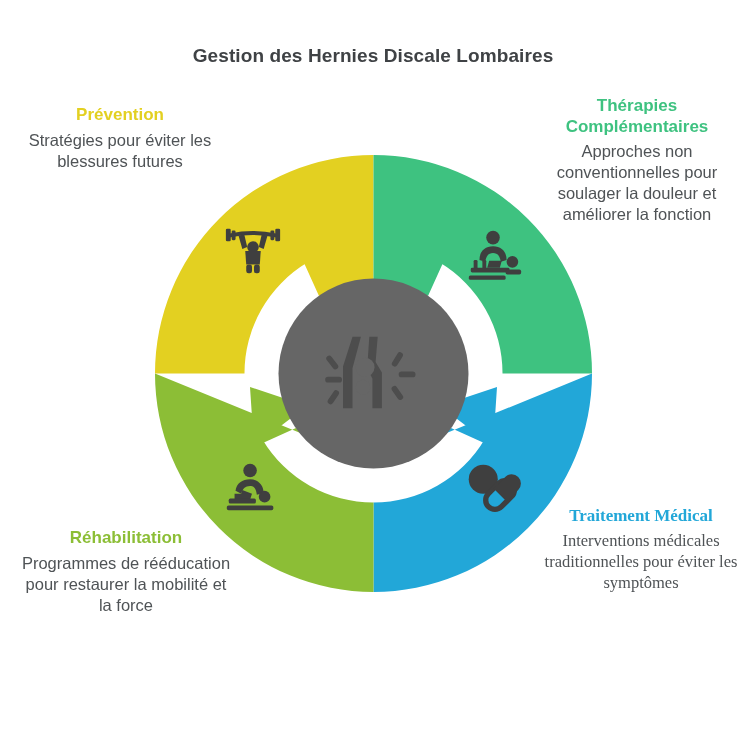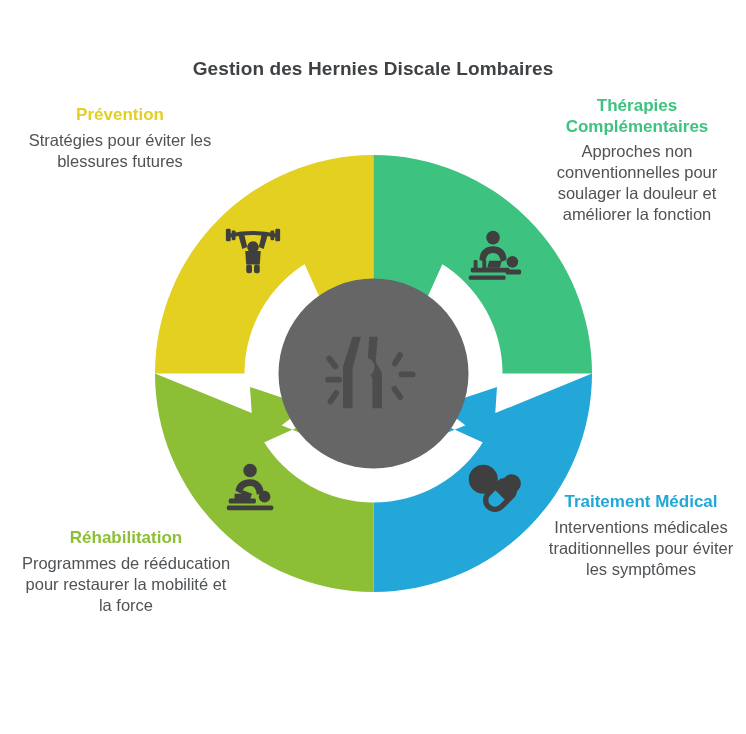--- a/index.html
+++ b/index.html
@@ -11,21 +11,21 @@
     width: 746px;
     height: 734px;
     font-family: "Liberation Sans", sans-serif;
     color: #4a4a4a;
     overflow: hidden;
     position: relative;
   }
 
   #page-title {
     position: absolute;
-    top: 58px;
+    top: 45px;
     left: 0;
     width: 746px;
     text-align: center;
     font-size: 19px;
     font-weight: bold;
     color: #3f4245;
     letter-spacing: 0.1px;
   }
 
   #diagram-stage {
@@ -68,22 +68,23 @@
     top: 105px;
     width: 212px;
   }
   #label-therapies {
     left: 534px;
     top: 96px;
     width: 206px;
   }
   #label-traitement {
     left: 540px;
-    top: 492px;
+    top: 506px;
     width: 202px;
+    font-family: Liberation Serif, serif;
   }
   #label-rehabilitation {
     left: 20px;
     top: 528px;
     width: 212px;
   }
 
   
   .ring-icon {
     position: absolute;

